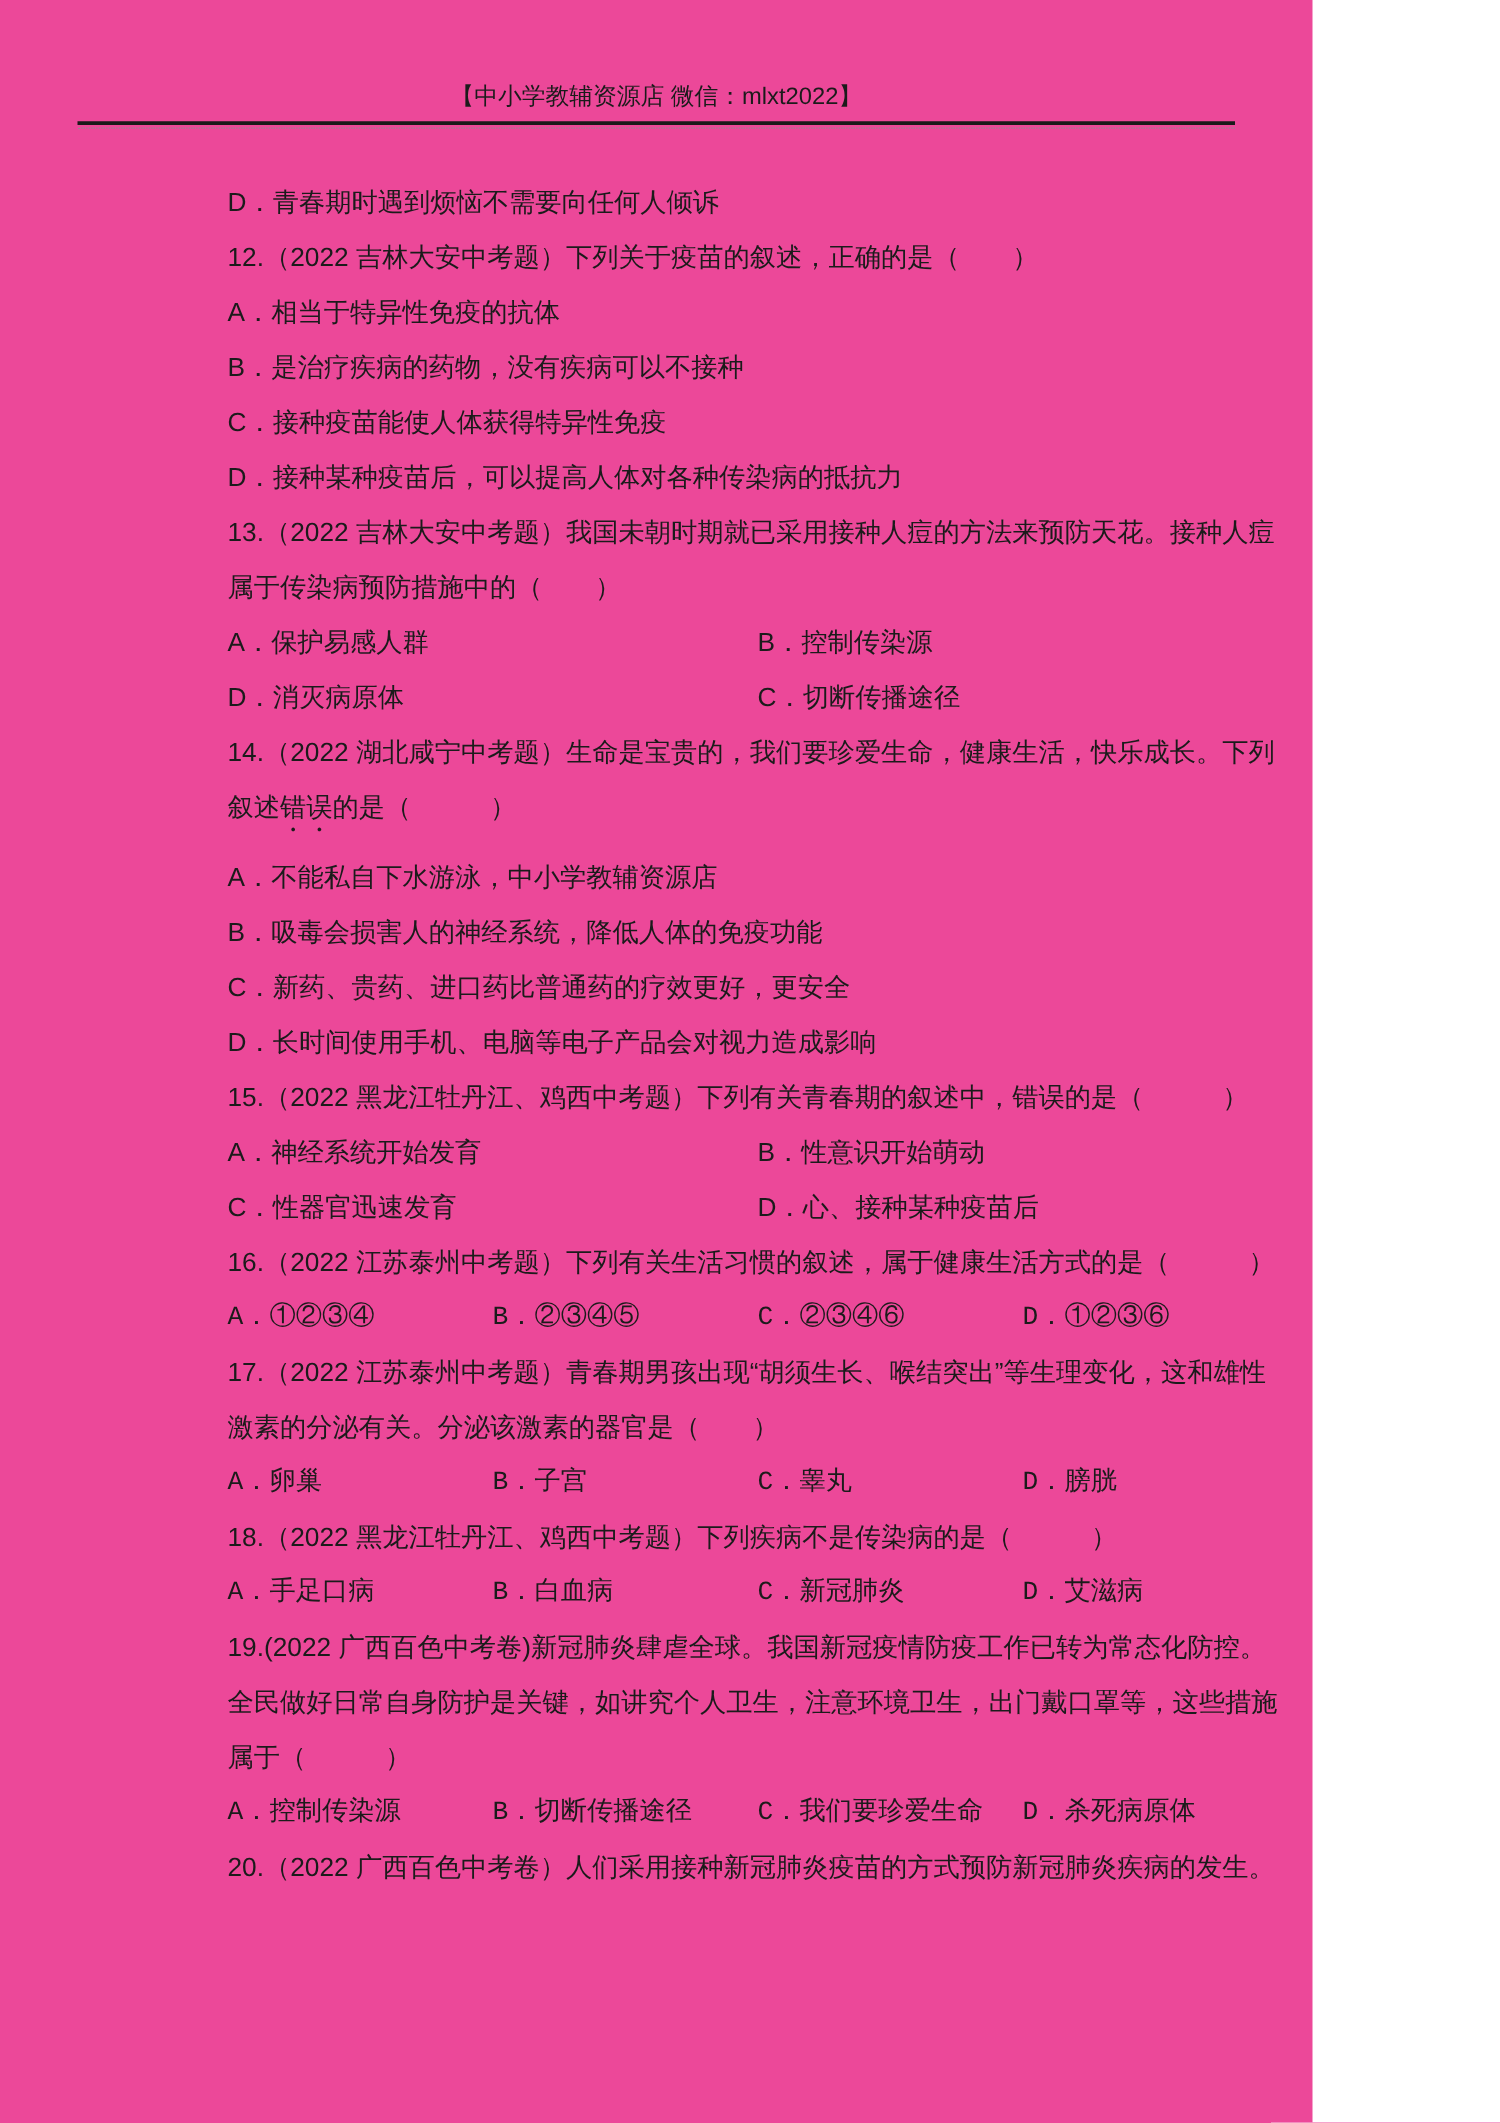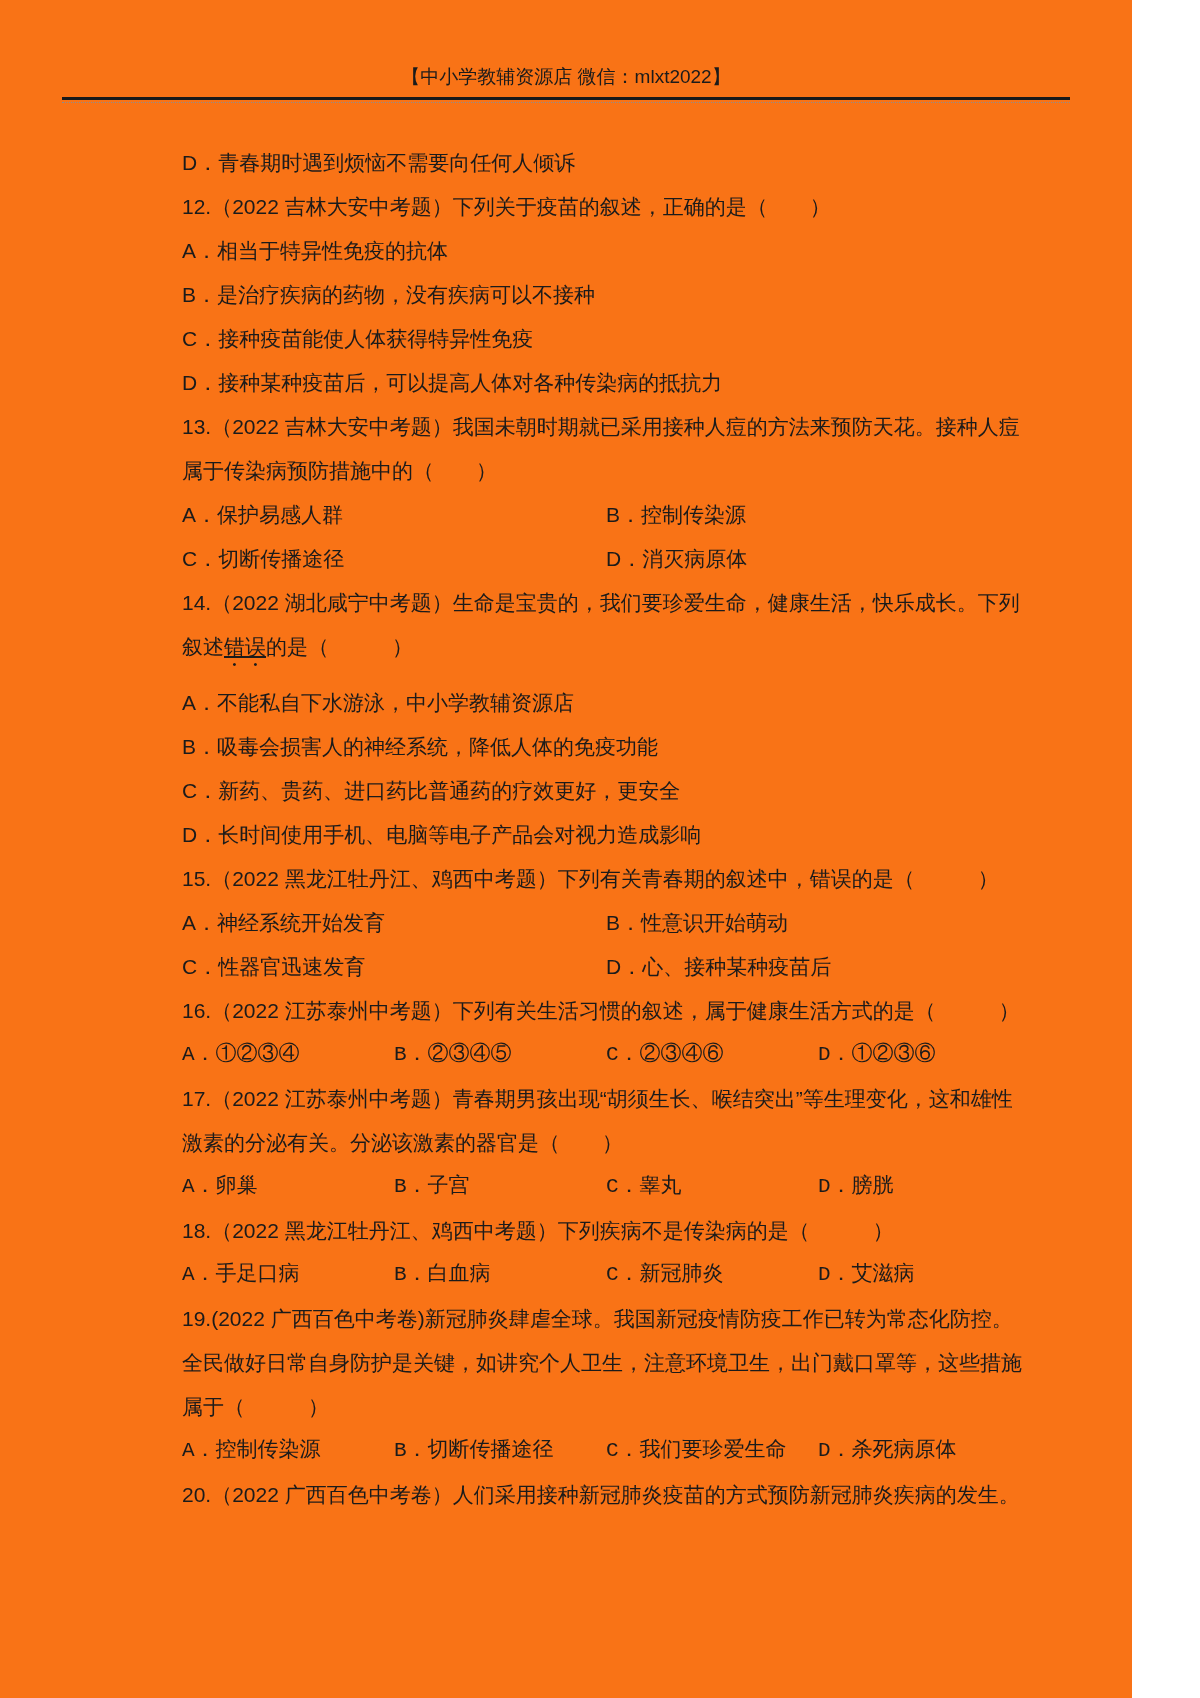--- a/index.html
+++ b/index.html
@@ -1,51 +1,51 @@
 <!DOCTYPE html>
 <html><head>
 <meta charset="utf-8">
 <style>
   html,body{margin:0;padding:0;}
   body{
     width:1200px;height:1698px;background:#ffffff;
     font-family:"Liberation Sans","DejaVu Sans",sans-serif;
     color:#1b1b1b;
   }
-  .page{position:relative;width:1132px;height:1698px;overflow:hidden;background:#f97316;}
+  .page{position:relative;width:1050px;height:1698px;overflow:hidden;background:#ec4899;}
   .header{padding-top:64px;text-align:center;font-size:19px;color:#1b1b1b;}
   .rule{margin:7px 62px 0 62px;height:2px;border-top:3px solid #1a1a1a;border-bottom:1px dotted #8d8d8d;}
   .content{padding:38px 117px 0 182px;}
   .row{font-size:21px;line-height:44px;white-space:pre;color:#1b1b1b;}
   .cols2{display:grid;grid-template-columns:424px 1fr;}
   .cols4{display:grid;grid-template-columns:212px 212px 212px 1fr;font-family:Liberation Mono, monospace;}
   .gap-after{margin-bottom:11px;}
   .cell{display:block;}
   .emph{
     -webkit-text-emphasis:filled dot #1b1b1b;text-emphasis:filled dot #1b1b1b;
-    -webkit-text-emphasis-position:under right;text-emphasis-position:under right;text-decoration:underline;
+    -webkit-text-emphasis-position:under right;text-emphasis-position:under right;
   }
 </style>
 </head>
 <body>
 
 <div class="page">
   <div class="header">【中小学教辅资源店 微信：mlxt2022】</div>
   <div class="rule"></div>
   <div class="content">
       <div class="row full"><span class="cell">D．青春期时遇到烦恼不需要向任何人倾诉</span></div>
       <div class="row full"><span class="cell">12.（2022 吉林大安中考题）下列关于疫苗的叙述，正确的是（　　）</span></div>
       <div class="row full"><span class="cell">A．相当于特异性免疫的抗体</span></div>
       <div class="row full"><span class="cell">B．是治疗疾病的药物，没有疾病可以不接种</span></div>
       <div class="row full"><span class="cell">C．接种疫苗能使人体获得特异性免疫</span></div>
       <div class="row full"><span class="cell">D．接种某种疫苗后，可以提高人体对各种传染病的抵抗力</span></div>
       <div class="row full"><span class="cell">13.（2022 吉林大安中考题）我国未朝时期就已采用接种人痘的方法来预防天花。接种人痘</span></div>
       <div class="row full"><span class="cell">属于传染病预防措施中的（　　）</span></div>
       <div class="row cols2"><span class="cell">A．保护易感人群</span><span class="cell">B．控制传染源</span></div>
-      <div class="row cols2"><span class="cell">C．切断传播途径</span><span class="cell">D．消灭病原体</span></div>
+      <div class="row cols2"><span class="cell">D．消灭病原体</span><span class="cell">C．切断传播途径</span></div>
       <div class="row full"><span class="cell">14.（2022 湖北咸宁中考题）生命是宝贵的，我们要珍爱生命，健康生活，快乐成长。下列</span></div>
       <div class="row full gap-after"><span class="cell"><span>叙述</span><span class="emph">错误</span><span>的是（　　　）</span></span></div>
       <div class="row full"><span class="cell">A．不能私自下水游泳，中小学教辅资源店</span></div>
       <div class="row full"><span class="cell">B．吸毒会损害人的神经系统，降低人体的免疫功能</span></div>
       <div class="row full"><span class="cell">C．新药、贵药、进口药比普通药的疗效更好，更安全</span></div>
       <div class="row full"><span class="cell">D．长时间使用手机、电脑等电子产品会对视力造成影响</span></div>
       <div class="row full"><span class="cell">15.（2022 黑龙江牡丹江、鸡西中考题）下列有关青春期的叙述中，错误的是（　　　）</span></div>
       <div class="row cols2"><span class="cell">A．神经系统开始发育</span><span class="cell">B．性意识开始萌动</span></div>
       <div class="row cols2"><span class="cell">C．性器官迅速发育</span><span class="cell">D．心、接种某种疫苗后</span></div>
       <div class="row full"><span class="cell">16.（2022 江苏泰州中考题）下列有关生活习惯的叙述，属于健康生活方式的是（　　　）</span></div>

